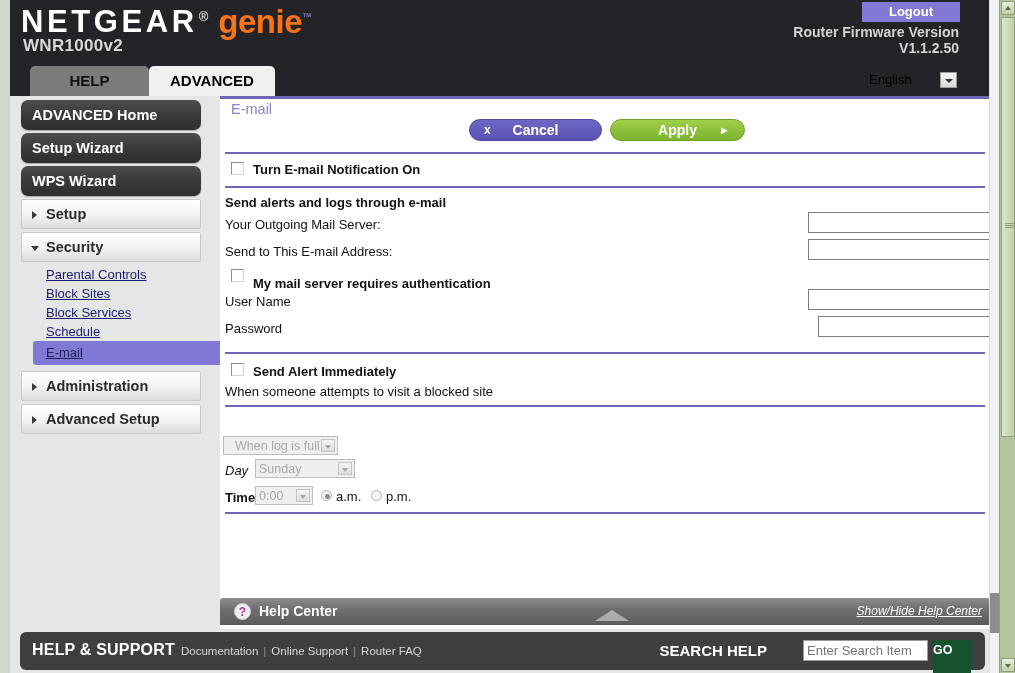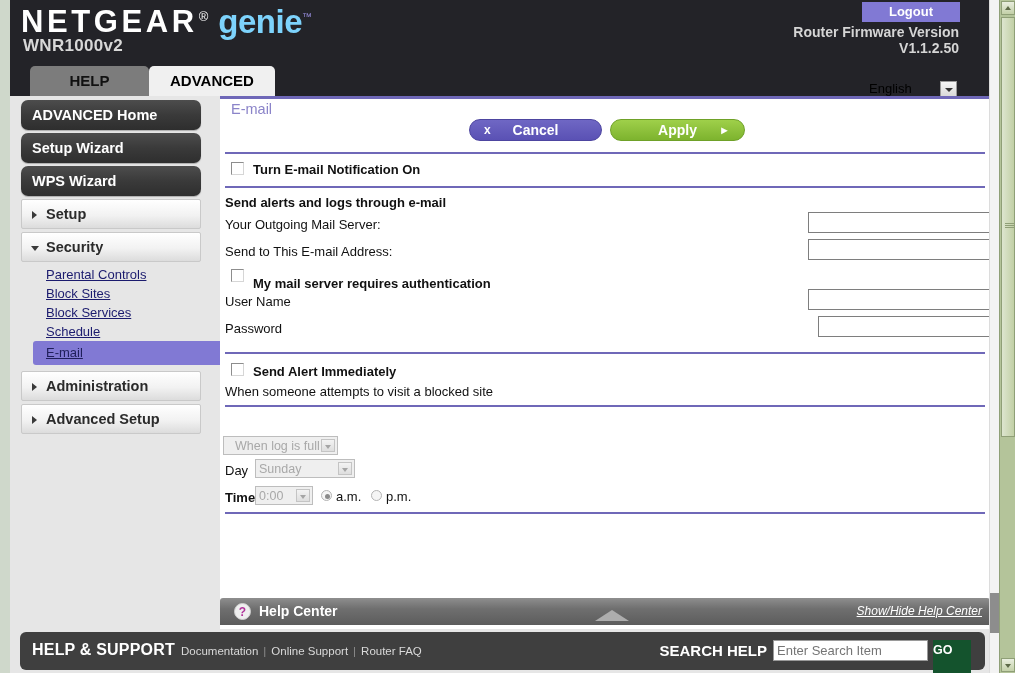--- a/index.html
+++ b/index.html
@@ -48,21 +48,21 @@
   .brand-reg {
     display: inline-block;
     color: #ffffff;
     font-size: 13px;
     vertical-align: top;
     margin-top: 6px;
     margin-left: 1px;
   }
   .brand-genie {
     display: inline-block;
-    color: #7dd3fc;
+    color: #f97316;
     font-size: 33px;
     font-weight: bold;
     letter-spacing: -0.5px;
     vertical-align: middle;
     margin-left: 10px;
   }
   .brand-tm {
     display: inline-block;
     color: #9a8fe0;
     font-size: 10px;
@@ -98,21 +98,21 @@
   }
   .fw-line2 {
     position: absolute; right: 31px; top: 40px;
     color: #d5d5d5;
     font-size: 14px;
     font-weight: bold;
     text-align: right;
   }
   .lang-wrap {
     position: absolute; right: 31px; top: 70px;
-    width: 94px; height: 21px; margin-top: 9px;
+    width: 94px; height: 21px;
   }
   .lang-wrap .lang-text {
     position: absolute; left: 4px; top: 2px;
     font-size: 13px; color: #000;
   }
   .lang-wrap .lang-arrow {
     position: absolute; right: 2px; top: 2px;
     width: 17px; height: 16px;
     background: linear-gradient(#f6f6f6, #d9d9d9);
     border: 1px solid #9a9a9a;
@@ -449,21 +449,21 @@
     margin: 0 5px;
   }
   .search-label {
     position: absolute; right: 218px; top: 10px;
     color: #ffffff;
     font-size: 15px;
     font-weight: bold;
   }
   .search-input {
     position: absolute; right: 57px; top: 8px;
-    width: 155px; height: 21px;
+    width: 125px; height: 21px;
     background: #ffffff;
     border: 1px solid #9a9a9a;
     font-size: 13px;
     padding: 0 3px;
     color: #111;
     font-family: "Liberation Sans", sans-serif;
   }
   .go-btn {
     position: absolute; right: 14px; top: 8px;
     width: 38px; height: 38px;
@@ -637,21 +637,21 @@
       <div class="form-label" style="left:5px; top:288px;">When someone attempts to visit a blocked site</div>
 
       <div class="hr-purple" style="top:309px;"></div>
 
 
       <div class="ddl" style="left:3px; top:340px; width:115px;padding-left:11px;">
         <span>When log is full</span>
         <span class="ddl-arrow"></span>
       </div>
 
-      <div class="form-label" style="left:5px; top:367px;">Day</div>
+      <div class="form-label" style="left:5px; top:367px;font-style:italic;">Day</div>
       <div class="ddl" style="left:35px; top:363px; width:100px;">
         <span>Sunday</span>
         <span class="ddl-arrow"></span>
       </div>
 
       <div class="form-label" style="left:5px; top:394px;font-weight:bold;">Time</div>
       <div class="ddl" style="left:35px; top:390px; width:58px;">
         <span>0:00</span>
         <span class="ddl-arrow"></span>
       </div>

